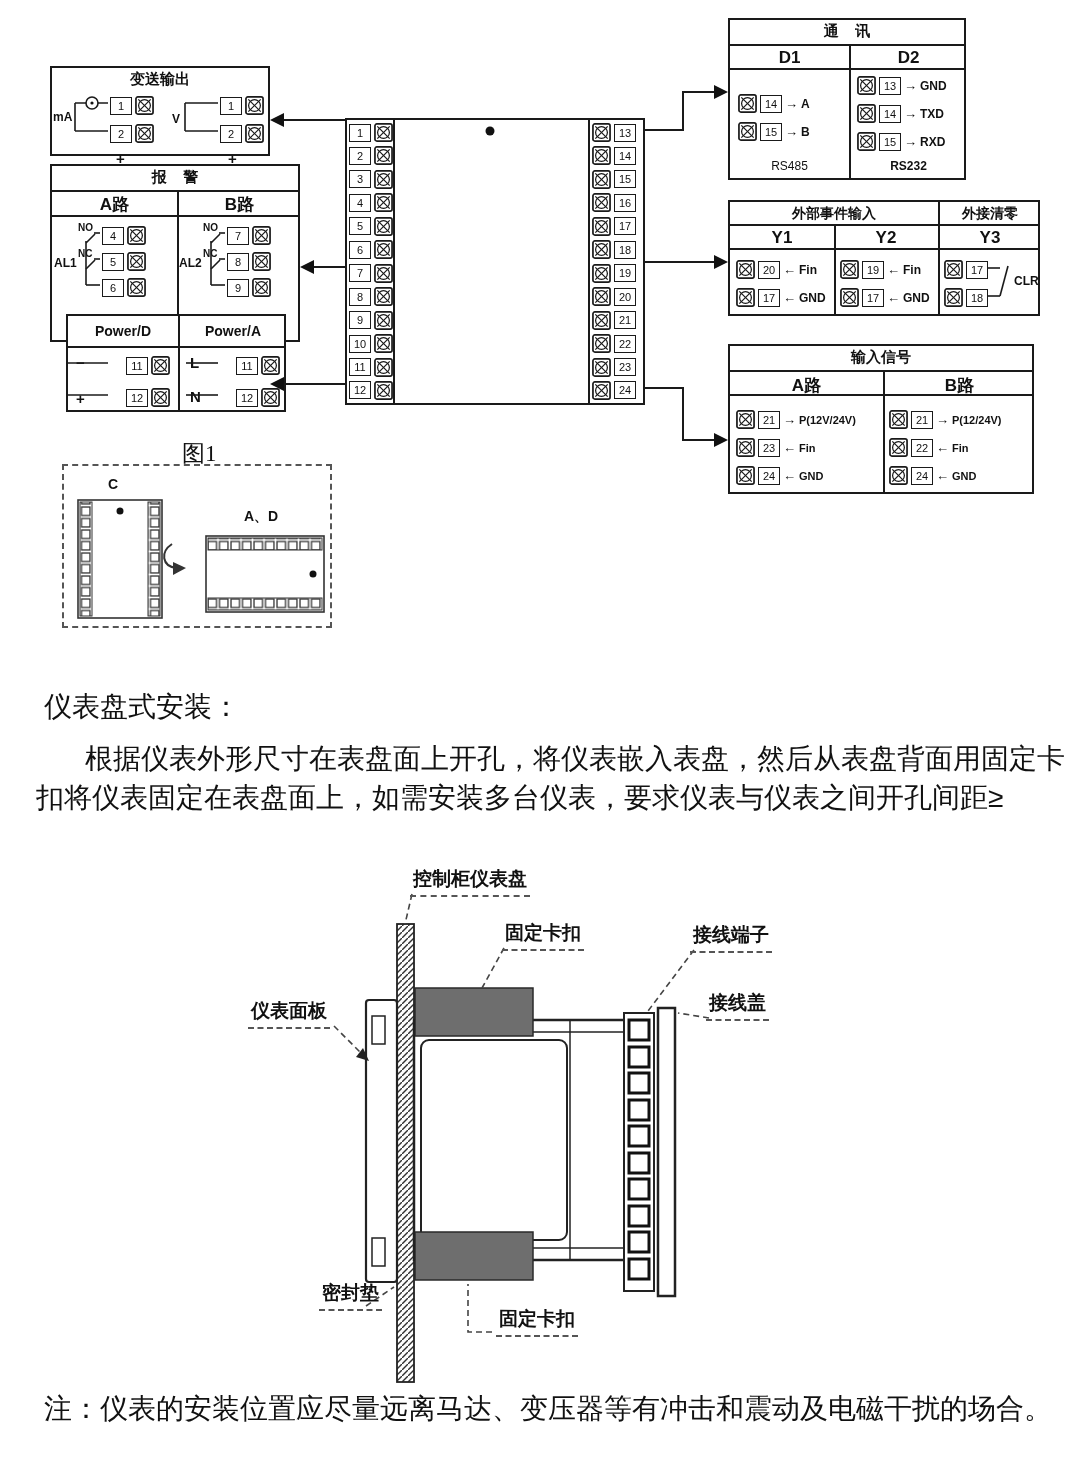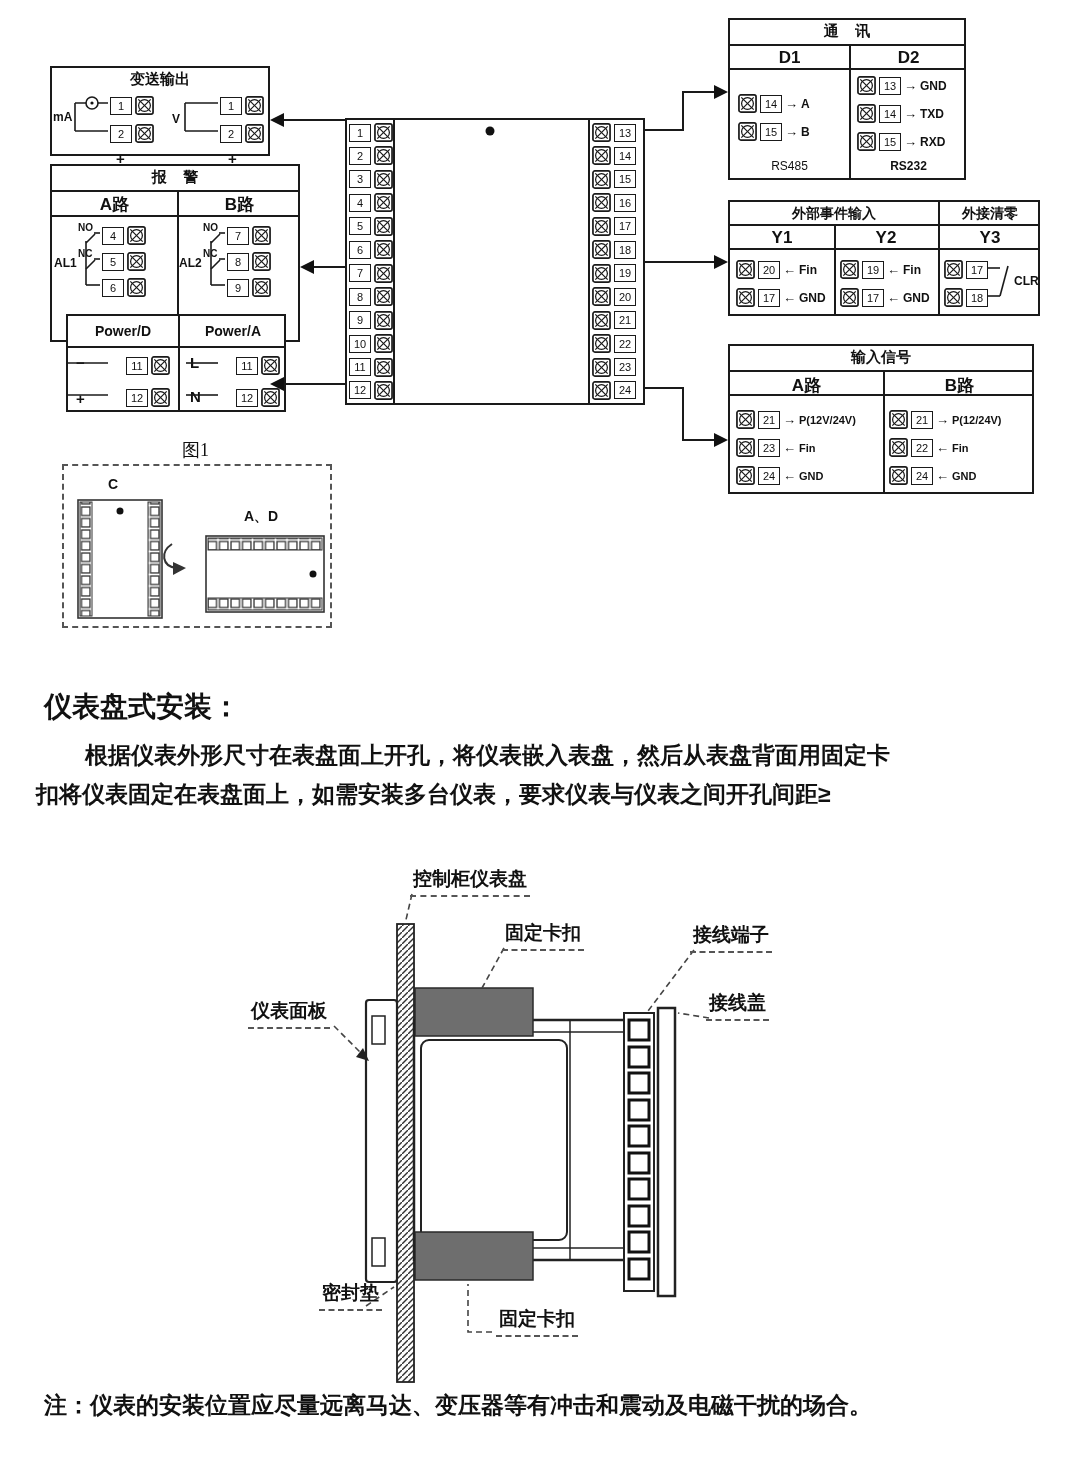--- a/index.html
+++ b/index.html
@@ -22,21 +22,21 @@
            padding:3px 2px; }
   .rowlbl { font-size:12px; font-weight:bold; white-space:nowrap; }
   .arrow { font-size:13px; }
   .sm { position:absolute; font-size:10px; font-weight:bold; }
   .md { position:absolute; font-size:12px; font-weight:bold; }
   .sign { position:absolute; font-size:15px; font-weight:bold; }
   #wires { position:absolute; left:0; top:0; z-index:5; pointer-events:none; }
   #mountsvg { position:absolute; left:0; top:860px; z-index:1; }
   .mlabel { position:absolute; font-size:19px; font-weight:600; border-bottom:2px dashed #555;
             padding:0 3px 3px; z-index:3; white-space:nowrap; }
-  .bodytext { position:absolute; font-size:23px; font-weight:700; white-space:nowrap; }
+  .bodytext { position:absolute; font-size:28px; font-weight:400; white-space:nowrap; }
   .serif { font-family:"Liberation Serif","DejaVu Serif",serif; font-weight:normal; }
   .dashedbox { position:absolute; border:2px dashed #555; z-index:1; }
 </style>
 </head>
 <body>
 
 <svg width="0" height="0" style="position:absolute">
   <defs>
     <symbol id="screw" viewBox="0 0 20 20">
       <rect x="1" y="1" width="18" height="18" rx="2" fill="#fff" stroke="#1a1a1a" stroke-width="1.8"></rect>
@@ -523,26 +523,26 @@
         <svg class="screw">
             <use href="#screw"></use>
           </svg>
         <div class="numbox">24</div>
         <span class="arrow">←</span>
         <span class="rowlbl" style="font-size:11px;">GND</span>
       </div>
       </div>
   </div>
 
-  <div class="abs serif" style="left:182px; top:438px; font-size:18px;">图1</div>
+  <div class="abs serif" style="left:182px; top:438px; font-size:23px;">图1</div>
   <div class="dashedbox" style="left:62px; top:464px; width:270px; height:164px;"></div>
   <div class="abs" style="left:108px; top:476px; font-size:14px; font-weight:bold; z-index:3;">C</div>
   <div class="abs" style="left:244px; top:508px; font-size:14px; font-weight:bold; z-index:3;">A、D</div>
 
-  <div class="bodytext" style="left:44px; top:688px; font-size:28px; font-weight:bold;">仪表盘式安装：</div>
+  <div class="bodytext" style="left:44px; top:688px; font-size:28px; font-weight:normal;">仪表盘式安装：</div>
   <div class="bodytext" style="left:85px; top:740px;">根据仪表外形尺寸在表盘面上开孔，将仪表嵌入表盘，然后从表盘背面用固定卡</div>
   <div class="bodytext" style="left:36px; top:779px;">扣将仪表固定在表盘面上，如需安装多台仪表，要求仪表与仪表之间开孔间距≥</div>
 
   <svg id="wires" width="1080" height="690" xmlns="http://www.w3.org/2000/svg">
     <defs>
       <pattern id="cells" width="11.5" height="11.5" patternUnits="userSpaceOnUse">
         <rect x="1" y="1" width="8.5" height="8.5" fill="#fff" stroke="#333" stroke-width="1.3"></rect>
       </pattern>
     </defs>
     <g stroke="#1a1a1a" stroke-width="2" fill="none">

